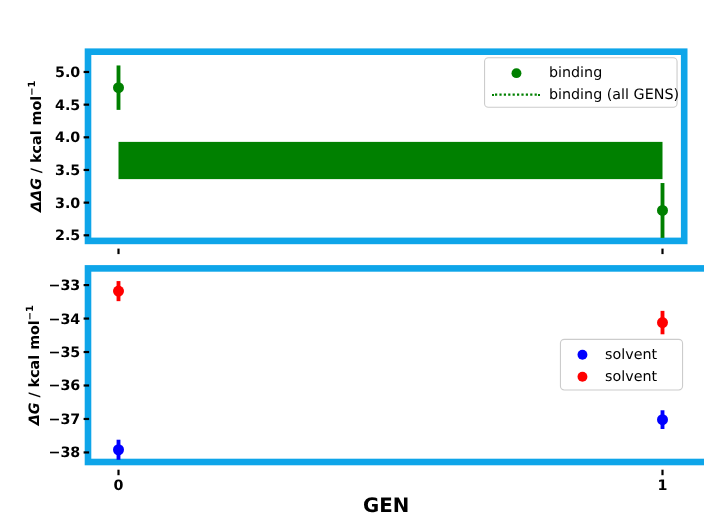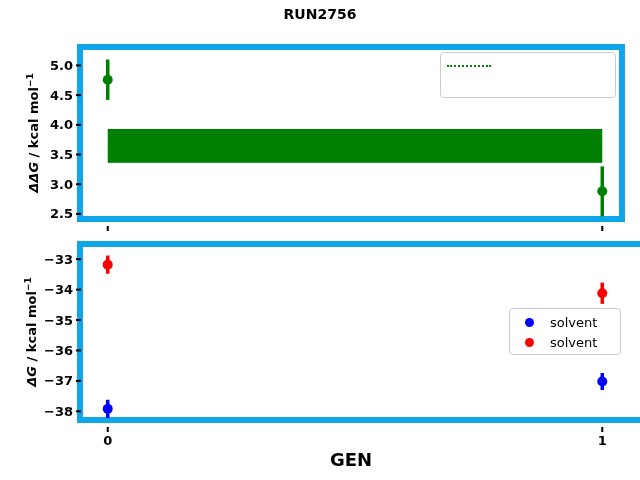--- a/index.html
+++ b/index.html
@@ -60,21 +60,20 @@
   .legend-handle-narrow { width: 26px; display: flex; justify-content: center; align-items: center; flex: none; }
   .legend-label { margin-left: 8px; white-space: nowrap; }
   .dot { width: 9px; height: 9px; border-radius: 50%; display: inline-block; }
   .dotted-line { width: 44px; height: 0; border-top: 2px dotted #008000; display: inline-block; }
 </style>
 </head>
 <body>
 
 <div class="figure">
 
-  <div class="suptitle">RUN2756</div>
 
   <div class="plot plot-top">
     <svg id="chart-top" width="544" height="174">
         <rect x="24.727272727272727" y="78.98293515358361" width="494.5454545454545" height="33.849829351535845" fill="#008000"></rect>
         <line x1="-2" x2="-7" y1="15.440273037542651" y2="15.440273037542651" stroke="#000" stroke-width="2"></line>
         <text x="-10" y="19.940273037542653" text-anchor="end">5.0</text>
         <line x1="-2" x2="-7" y1="45.13310580204778" y2="45.13310580204778" stroke="#000" stroke-width="2"></line>
         <text x="-10" y="49.63310580204778" text-anchor="end">4.5</text>
         <line x1="-2" x2="-7" y1="74.82593856655289" y2="74.82593856655289" stroke="#000" stroke-width="2"></line>
         <text x="-10" y="79.32593856655289" text-anchor="end">4.0</text>
@@ -124,22 +123,29 @@
 
   <div class="ylabel ylabel-top"><span class="math">ΔΔG</span><span> / kcal mol</span><sup>−1</sup></div>
 
   <div class="ylabel ylabel-bottom"><span class="math">ΔG</span><span> / kcal mol</span><sup>−1</sup></div>
 
   <div class="xlabel">GEN</div>
 
   <div class="legend legend-top">
     <div class="legend-row">
       <span class="legend-handle-wide">
+          <span class="dot" style="background: rgb(0, 128, 0);"></span>
+        </span>
+      <span class="legend-label">binding</span>
+    </div>
+    <div class="legend-row">
+      <span class="legend-handle-wide">
           <span class="dotted-line" style="border-top-color: rgb(0, 128, 0);"></span>
         </span>
+      <span class="legend-label">binding (all GENS)</span>
     </div>
   </div>
 
   <div class="legend legend-bottom">
     <div class="legend-row">
       <span class="legend-handle-narrow">
           <span class="dot" style="background: rgb(0, 0, 255);"></span>
         </span>
       <span class="legend-label">solvent</span>
     </div>

